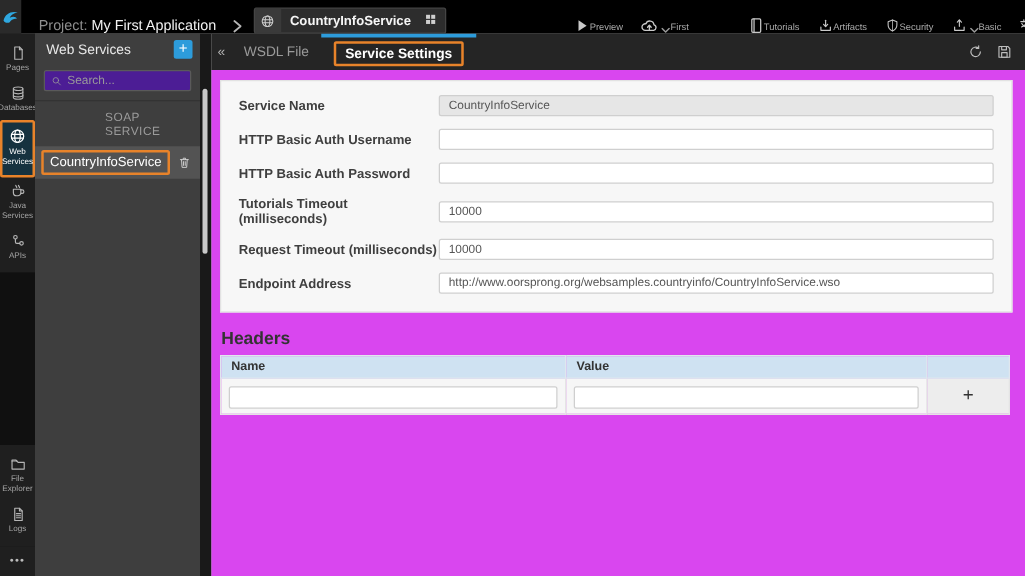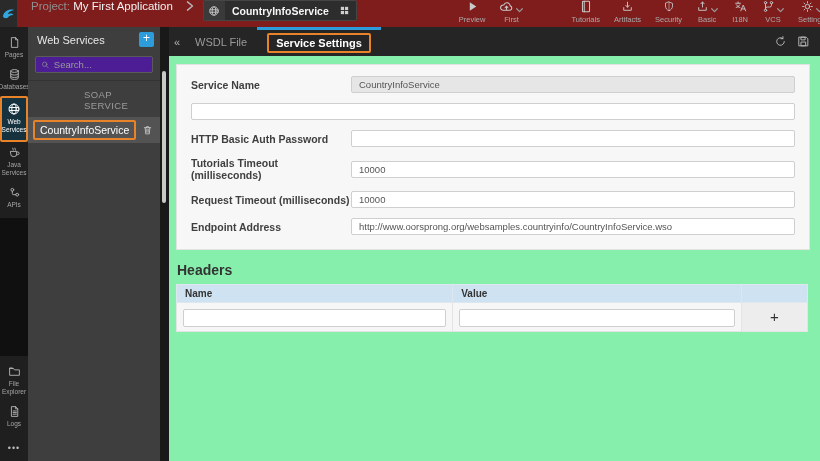--- a/index.html
+++ b/index.html
@@ -3,33 +3,33 @@
 <meta charset="utf-8">
 <style>
   * { margin:0; padding:0; box-sizing:border-box; }
   html,body { width:820px; height:461px; overflow:hidden; background:#fff;
     font-family:"Liberation Sans","DejaVu Sans",sans-serif; }
   #app { width:820px; height:461px; display:flex; flex-direction:column; }
 
   svg.i { fill:none; stroke:currentColor; stroke-width:1.7; stroke-linecap:round; stroke-linejoin:round; display:block; }
 
   
-  .topbar { height:27px; background:#7f1d1d; display:flex; align-items:flex-start; flex:0 0 27px; }
+  .topbar { height:27px; background:#000000; display:flex; align-items:flex-end; flex:0 0 27px; }
   .logo-cell { width:28px; height:27px; background:#2a2a2a; display:flex; align-items:center; justify-content:center; }
   .project { margin-left:14px; font-size:11.5px; white-space:nowrap; }
   .project .plabel { color:#8f8f8f; }
   .project .pname  { color:#f2f2f2; }
   .crumb-chevron { color:#b5b5b5; margin:0 8px 0 12px; }
   .service-chip { height:21px; background:#2d2d2d; border:1px solid #454545; border-radius:2px;
     display:flex; align-items:center; padding:0 6px 0 0; }
   .chip-globe { width:21px; height:19px; background:#3a3a3a; color:#cfcfcf;
     display:flex; align-items:center; justify-content:center; margin-right:7px; }
   .chip-label { color:#f5f5f5; font-size:10.5px; font-weight:bold; margin-right:10px; }
   .chip-grid { color:#cfcfcf; }
-  .tool { display:flex; flex-direction:column; align-items:center; color:#c9c9c9; margin:0 7px; cursor:pointer; }
+  .tool { display:flex; flex-direction:row; align-items:center; color:#c9c9c9; margin:0 7px; cursor:pointer; }
   .tool .glyph-row { display:flex; align-items:flex-end; height:13px; }
   .tool .tlabel { font-size:7.5px; color:#a9a9a9; margin-top:2px; white-space:nowrap; }
   .caret { color:#9a9a9a; margin-left:2px; }
   .sp1 { flex:0 0 95px; } .sp2 { flex:0 0 34px; } .sp3 { flex:1; }
 
   
   .main-row { flex:1; display:flex; min-height:0; }
 
   
   .sidebar { width:28px; background:#161616; display:flex; flex-direction:column; align-items:stretch; }
@@ -66,21 +66,21 @@
   
   .content-col { flex:1; display:flex; flex-direction:column; min-width:0; }
   .tabbar { height:29px; background:#252525; display:flex; align-items:stretch; flex:0 0 29px; }
   .collapse-btn { width:16px; color:#b5b5b5; font-size:11px; display:flex; align-items:center; justify-content:center; cursor:pointer; }
   .tab { display:flex; align-items:center; padding:0 10px; font-size:11px; color:#9a9a9a; cursor:pointer; position:relative; }
   .tab.active { color:#fff; font-weight:bold; border-top:3px solid #2d9cdb; }
   .tab.active .tab-text { border:2px solid #e8832a; border-radius:2px; padding:2px 7px; }
   .tabbar-actions { margin-left:auto; display:flex; align-items:center; color:#bdbdbd; padding-right:10px; gap:10px; }
   .tabbar-actions .act { cursor:pointer; }
 
-  .content-body { flex:1; background:#86efac; overflow:hidden; padding:8px 10px 0 7px; }
+  .content-body { flex:1; background:#d946ef; overflow:hidden; padding:8px 10px 0 7px; }
 
   
   .form-card { background:#f7f7f7; border:1px solid #e2e2e2; padding:11px 14px 4px; }
   .frow { display:flex; align-items:center; margin-bottom:10px; }
   .flabel { width:160px; flex:0 0 160px; font-size:10.5px; font-weight:bold; color:#3f3f3f; }
   .frow input { flex:1; height:17px; border:1px solid #cfcfcf; border-radius:2px; background:#fff;
     font-size:9.5px; color:#555; padding:0 7px; outline:none; font-family:inherit; }
   .frow input[disabled] { background:#e6e6e6; color:#555; }
 
   
@@ -391,20 +391,21 @@
         </div>
       </div>
 
       <div class="content-body">
         <section class="form-card">
           <div class="frow">
             <label class="flabel">Service Name</label>
             <input type="text" disabled="" value="CountryInfoService" style="">
           </div>
           <div class="frow">
+            <label class="flabel">HTTP Basic Auth Username</label>
             <input type="text" value="" style="">
           </div>
           <div class="frow">
             <label class="flabel">HTTP Basic Auth Password</label>
             <input type="text" value="" style="">
           </div>
           <div class="frow">
             <label class="flabel">Tutorials Timeout (milliseconds)</label>
             <input type="text" value="10000" style="">
           </div>

